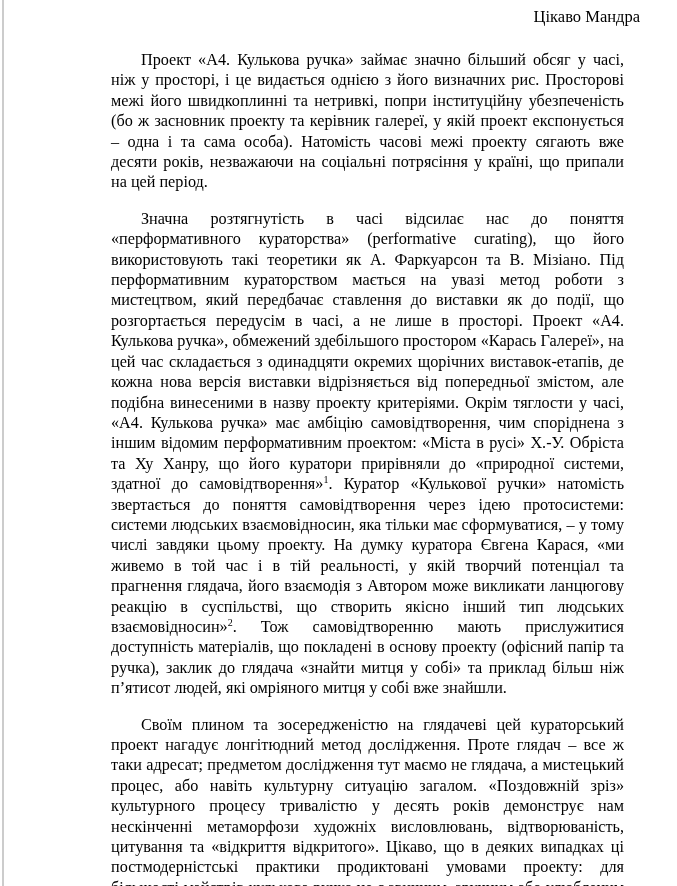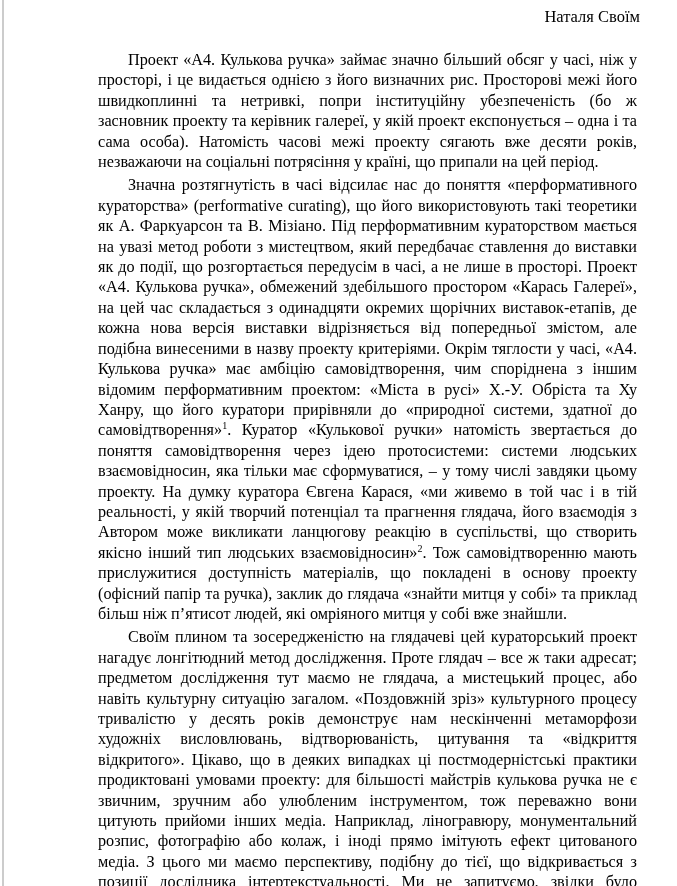--- a/index.html
+++ b/index.html
@@ -41,38 +41,38 @@
   .author {
     margin: 7px 0 0 0;
     font-size: 16.5px;
     text-align: right;
     line-height: 19px;
   }
   .body-text {
     margin-top: 24px;
   }
   .body-text p {
-    margin: 3px;
+    margin: 16px;
     font-size: 16.2px;
     line-height: 20.4px;
     text-align: justify;
     text-indent: 30px;
   }
   .body-text sup {
     font-size: 10px;
     line-height: 0;
     vertical-align: super;
   }
 </style>
 </head>
 <body>
 
 <div class="page">
   <div class="page-edge"></div>
   <div class="content">
-    <div class="author">Наталя Своїм</div>
+    <div class="author">Цікаво Мандра</div>
     <div class="body-text" id="doc-body">
         <p>Проект «А4. Кулькова ручка» займає значно більший обсяг у часі, ніж у просторі, і це видається однією з його визначних рис. Просторові межі його швидкоплинні та нетривкі, попри інституційну убезпеченість (бо ж засновник проекту та керівник галереї, у якій проект експонується – одна і та сама особа). Натомість часові межі проекту сягають вже десяти років, незважаючи на соціальні потрясіння у країні, що припали на цей період.</p>
         <p>Значна розтягнутість в часі відсилає нас до поняття «перформативного кураторства» (performative curating), що його використовують такі теоретики як А. Фаркуарсон та В. Мізіано. Під перформативним кураторством мається на увазі метод роботи з мистецтвом, який передбачає ставлення до виставки як до події, що розгортається передусім в часі, а не лише в просторі. Проект «А4. Кулькова ручка», обмежений здебільшого простором «Карась Галереї», на цей час складається з одинадцяти окремих щорічних виставок-етапів, де кожна нова версія виставки відрізняється від попередньої змістом, але подібна винесеними в назву проекту критеріями. Окрім тяглости у часі, «А4. Кулькова ручка» має амбіцію самовідтворення, чим споріднена з іншим відомим перформативним проектом: «Міста в русі» Х.-У. Обріста та Ху Ханру, що його куратори прирівняли до «природної системи, здатної до самовідтворення»<sup>1</sup>. Куратор «Кулькової ручки» натомість звертається до поняття самовідтворення через ідею протосистеми: системи людських взаємовідносин, яка тільки має сформуватися, – у тому числі завдяки цьому проекту. На думку куратора Євгена Карася, «ми живемо в той час і в тій реальності, у якій творчий потенціал та прагнення глядача, його взаємодія з Автором може викликати ланцюгову реакцію в суспільстві, що створить якісно інший тип людських взаємовідносин»<sup>2</sup>. Тож самовідтворенню мають прислужитися доступність матеріалів, що покладені в основу проекту (офісний папір та ручка), заклик до глядача «знайти митця у собі» та приклад більш ніж п’ятисот людей, які омріяного митця у собі вже знайшли.</p>
         <p>Своїм плином та зосередженістю на глядачеві цей кураторський проект нагадує лонгітюдний метод дослідження. Проте глядач – все ж таки адресат; предметом дослідження тут маємо не глядача, а мистецький процес, або навіть культурну ситуацію загалом. «Поздовжній зріз» культурного процесу тривалістю у десять років демонструє нам нескінченні метаморфози художніх висловлювань, відтворюваність, цитування та «відкриття відкритого». Цікаво, що в деяких випадках ці постмодерністські практики продиктовані умовами проекту: для більшості майстрів кулькова ручка не є звичним, зручним або улюбленим інструментом, тож переважно вони цитують прийоми інших медіа. Наприклад, ліногравюру, монументальний розпис, фотографію або колаж, і іноді прямо імітують ефект цитованого медіа. З цього ми маємо перспективу, подібну до тієї, що відкривається з позиції дослідника інтертекстуальності. Ми не запитуємо, звідки було почерпнуто стилістичні або композиційні елементи твору – нас цікавить, яке місце вони займають у структурі кураторського</p>
       </div>
   </div>
 </div>
 
 </body></html>

